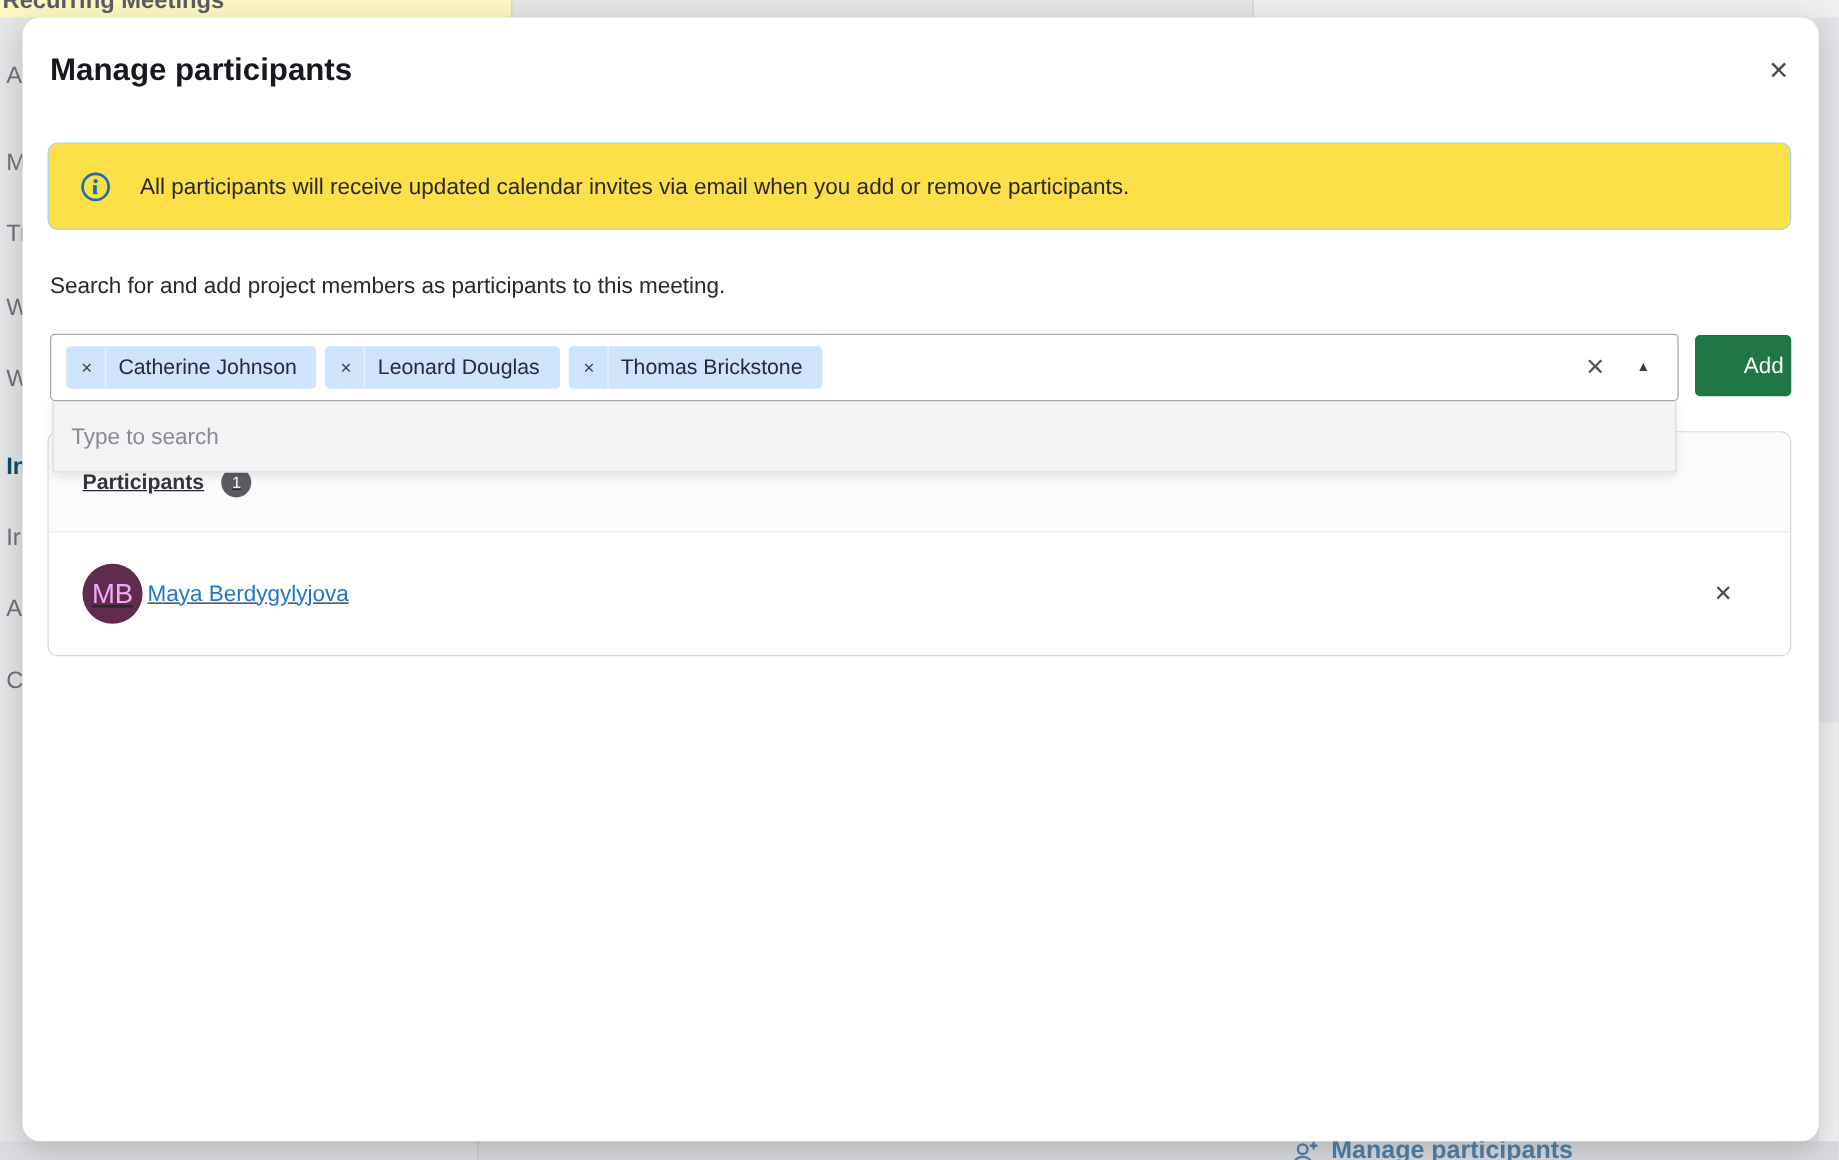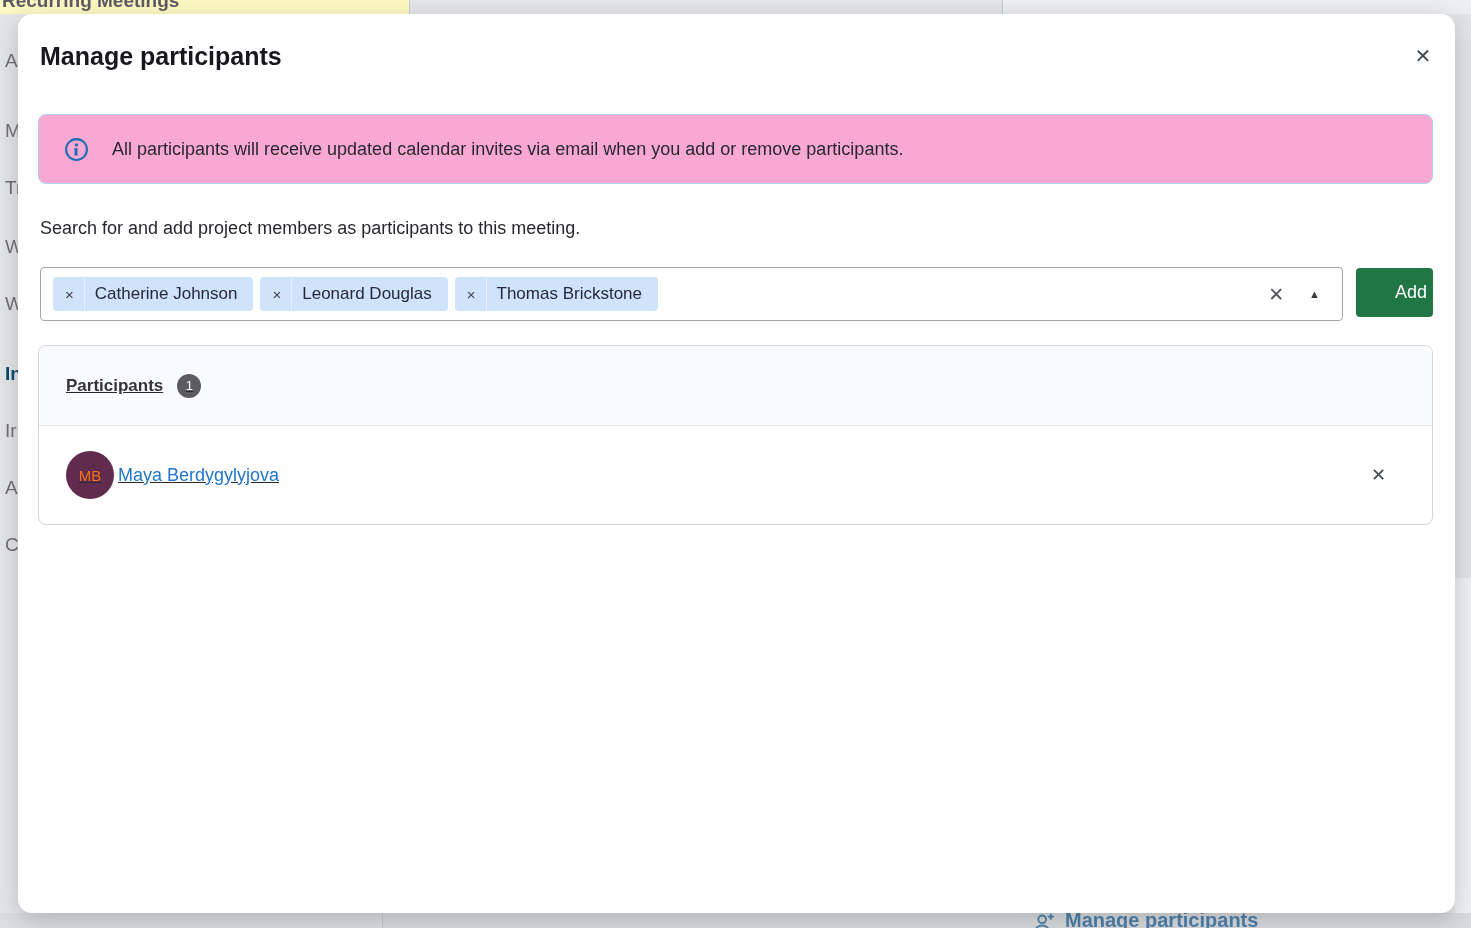--- a/index.html
+++ b/index.html
@@ -49,21 +49,21 @@
   }
   .modal-title { left: 22px; top: 28px; font-size: 25px; font-weight: 700; color: #18171d; }
   .modal-close {
     right: 14px; top: 24px; width: 36px; height: 36px;
     display: flex; align-items: center; justify-content: center;
     font-size: 20px; color: #454c54; cursor: pointer; background: none; border: none;
   }
 
   .alert {
     left: 20px; top: 100px; width: 1395px; height: 70px;
-    background: #f9a8d4; border: 1px solid #a7d4ef; border-radius: 8px;
+    background: #fde047; border: 1px solid #a7d4ef; border-radius: 8px;
     display: flex; align-items: center; padding-left: 25px; gap: 23px;
   }
   .alert-text { font-size: 18px; color: #28272d; }
 
   .desc { left: 22px; top: 204px; font-size: 18px; color: #28272d; }
 
   .token-input {
     left: 22px; top: 253px; width: 1303px; height: 54px;
     background: #fff; border: 1px solid #a6a5ab; border-radius: 4px;
     display: flex; align-items: center; padding: 0 12px; gap: 7px; z-index: 3;
@@ -111,21 +111,21 @@
     padding-left: 27px; gap: 14px;
   }
   .card-header-label { font-size: 17px; font-weight: 700; color: #35343a; }
   .count-badge {
     width: 24px; height: 24px; border-radius: 50%; background: #5c5b61;
     color: #fff; font-size: 13px; display: flex; align-items: center; justify-content: center;
   }
   .card-row { height: 98px; position: relative; display: flex; align-items: center; padding-left: 27px; }
   .avatar {
     width: 48px; height: 48px; border-radius: 50%; background: #612b4e;
-    color: #f97316; font-size: 15px; font-weight: 500;
+    color: #f0abfc; font-size: 22px; font-weight: 500;
     display: flex; align-items: center; justify-content: center; flex: 0 0 48px;
   }
   .row-name { margin-left: 4px; font-size: 18px; color: #1f75cb; cursor: pointer; }
   .row-x {
     position: absolute; right: 36px; top: 50%; transform: translateY(-50%);
     font-size: 18px; color: #454c54; cursor: pointer; background: none; border: none;
     padding: 6px 10px;
   }
 </style>
 </head>
@@ -211,14 +211,17 @@
       <span class="card-header-label">Participants</span>
       <span class="count-badge">1</span>
     </div>
     <div class="card-row">
       <span class="avatar">MB</span>
       <a class="row-name">Maya Berdygylyjova</a>
       <button class="row-x">✕</button>
     </div>
   </div>
 
+  <div class="abs dropdown">
+    <div class="dropdown-item">Type to search</div>
+  </div>
 
 </div>
 
 </body></html>

